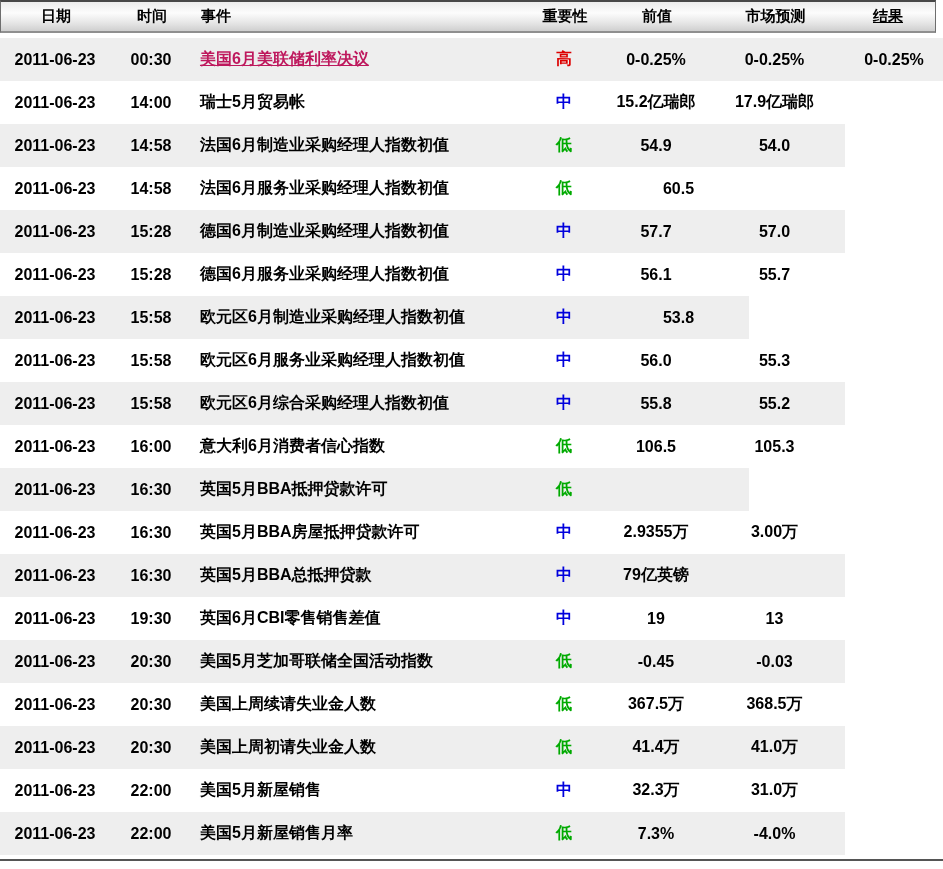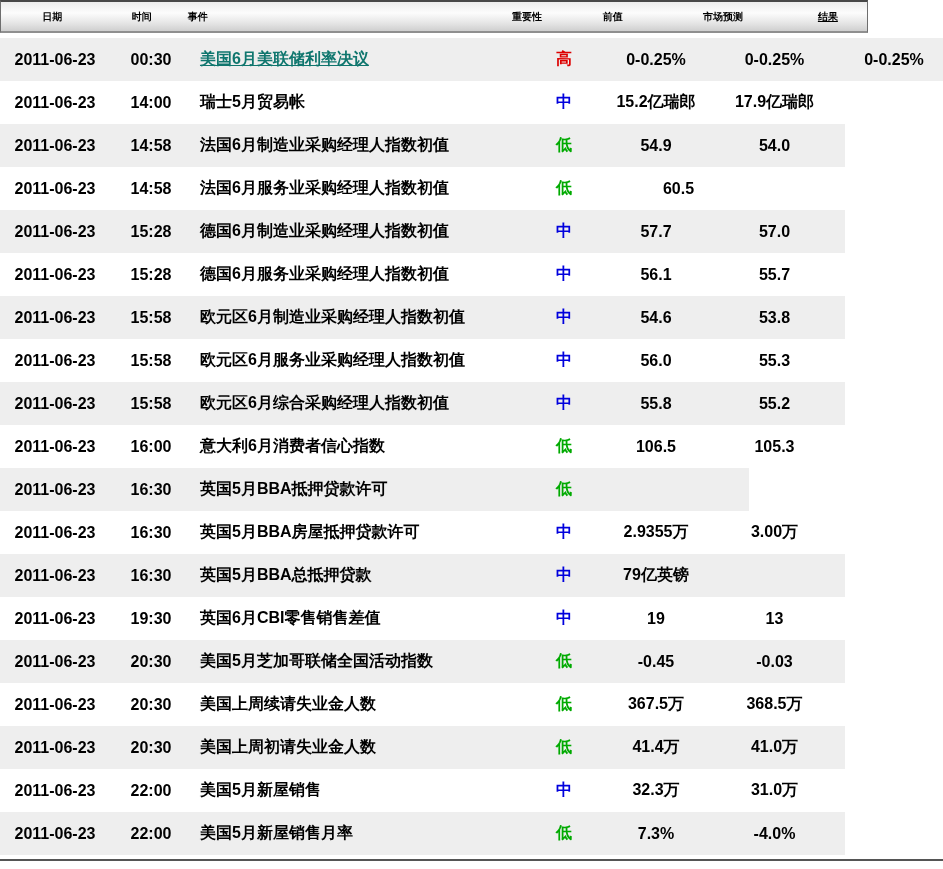--- a/index.html
+++ b/index.html
@@ -13,30 +13,30 @@
     width: 943px;
     height: 869px;
     background: #ffffff;
     overflow: hidden;
     font-weight: bold;
     color: #000000;
   }
   
   .header-row {
     box-sizing: border-box;
-    width: 868px;
+    width: 936px;
     height: 33px;
     display: flex;
     align-items: center;
     overflow: hidden;
     border: 1px solid #6e6e6e;
     border-top: 2px solid #474747;
     border-bottom: 2px solid #8f8f8f;
     background: linear-gradient(180deg, #ececec 0%, #fcfcfc 38%, #e6e6e6 72%, #cfcfcf 100%);
-    font-size: 10px;
+    font-size: 15px;
   }
   .hcell {
     display: flex;
     align-items: center;
     justify-content: center;
     box-sizing: border-box;
     height: 100%;
   }
   .header-gap { height: 5px; }
   
@@ -92,21 +92,21 @@
     <div class="hcell c-res">结果</div>
   </div>
 
   <div class="header-gap"></div>
 
   <div>
       <div class="row striped first">
         <div class="cell c-date">2011-06-23</div>
         <div class="cell c-time">00:30</div>
         <div class="cell c-event">
-          <a class="event-link" href="#" style="color: #0f766e;">美国6月美联储利率决议</a>
+          <a class="event-link" href="#" style="color: #be185d;">美国6月美联储利率决议</a>
         </div>
         <div class="cell c-imp">
           <span style="color: rgb(221, 0, 0);">高</span>
         </div>
         <div class="cell c-prev">0-0.25%</div>
         <div class="cell c-fore">0-0.25%</div>
         <div class="cell c-res">0-0.25%</div>
       </div>
       <div class="row">
         <div class="cell c-date">2011-06-23</div>
@@ -162,21 +162,20 @@
         <div class="cell c-fore">55.7</div>
         <div class="cell c-res"></div>
       </div>
       <div class="row striped">
         <div class="cell c-date">2011-06-23</div>
         <div class="cell c-time">15:58</div>
         <div class="cell c-event">欧元区6月制造业采购经理人指数初值</div>
         <div class="cell c-imp">
           <span style="color: rgb(0, 0, 221);">中</span>
         </div>
-        <div class="cell c-prev">54.6</div>
         <div class="cell c-fore">53.8</div>
         <div class="cell c-res"></div>
       </div>
       <div class="row">
         <div class="cell c-date">2011-06-23</div>
         <div class="cell c-time">15:58</div>
         <div class="cell c-event">欧元区6月服务业采购经理人指数初值</div>
         <div class="cell c-imp">
           <span style="color: rgb(0, 0, 221);">中</span>
         </div>

